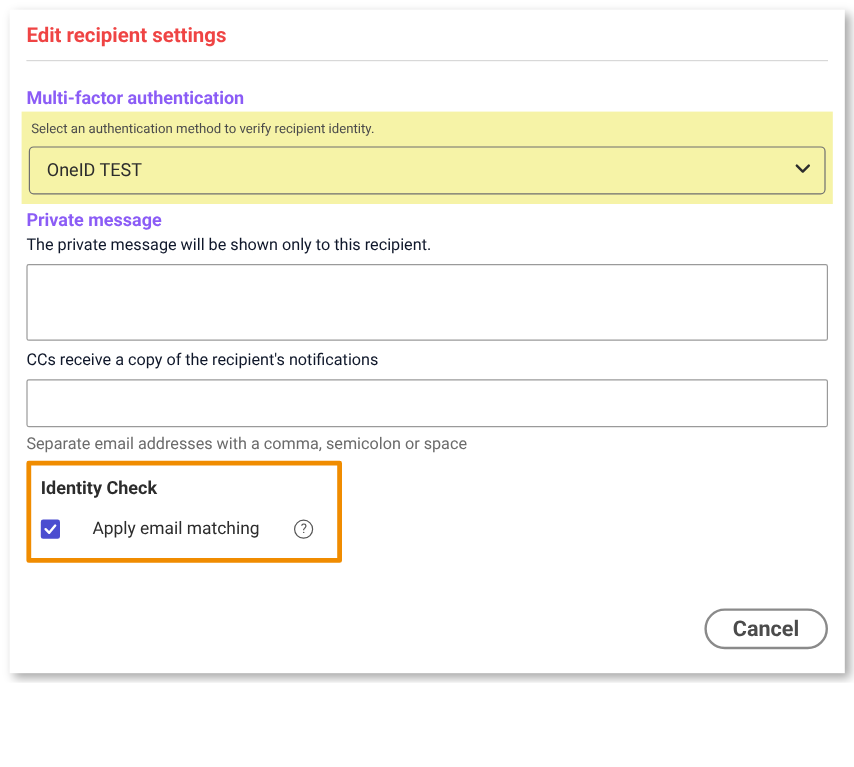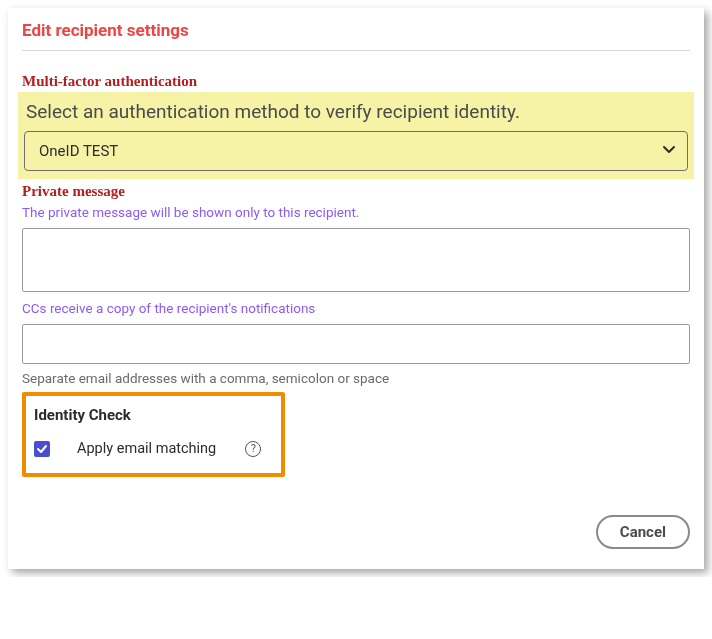--- a/index.html
+++ b/index.html
@@ -26,33 +26,32 @@
       padding-bottom: 10px;
     }
     .hr {
       border: none;
       border-top: 1px solid #d8d8d8;
       margin-bottom: 22px;
     }
     .section-label {
       font-size: 15px;
       font-weight: 700;
-      color: #b91c1c;
+      color: #8b5cf6;
       margin-bottom: 2px;
-      font-family: Liberation Serif, serif;
     }
     .mfa-block {
       background: #f6f3a7;
       padding: 8px 6px 8px 6px;
       margin-bottom: 2px;
       margin-left: -4px;
       margin-right: -4px;
     }
     .mfa-hint {
-      font-size: 19px;
+      font-size: 11px;
       color: #4b4b4b;
       margin-bottom: 8px;
       padding-left: 2px;
     }
     .select-wrap {
       position: relative;
     }
     .select {
       width: 100%;
       height: 40px;
@@ -71,21 +70,21 @@
       right: 12px;
       top: 50%;
       transform: translateY(-50%);
       pointer-events: none;
     }
     .private-label {
       margin-top: 4px;
     }
     .hint {
       font-size: 13.5px;
-      color: #8b5cf6;
+      color: #0f172a;
       margin-top: 4px;
       margin-bottom: 8px;
     }
     .textarea {
       width: 100%;
       height: 64px;
       border: 1px solid #9a9a9a;
       border-radius: 2px;
       padding: 6px 8px;
       font-size: 14px;
@@ -162,21 +161,21 @@
     }
     .footer {
       display: flex;
       justify-content: flex-end;
       gap: 14px;
       margin-top: 38px;
     }
     .btn {
       height: 34px;
       border-radius: 17px;
-      font-size: 15px;
+      font-size: 18px;
       font-weight: 700;
       padding: 0 22px;
       cursor: pointer;
       border: none;
       font-family: inherit;
     }
     .btn-cancel {
       background: #fff;
       color: #4b4b4b;
       border: 2px solid #8a8a8a;

